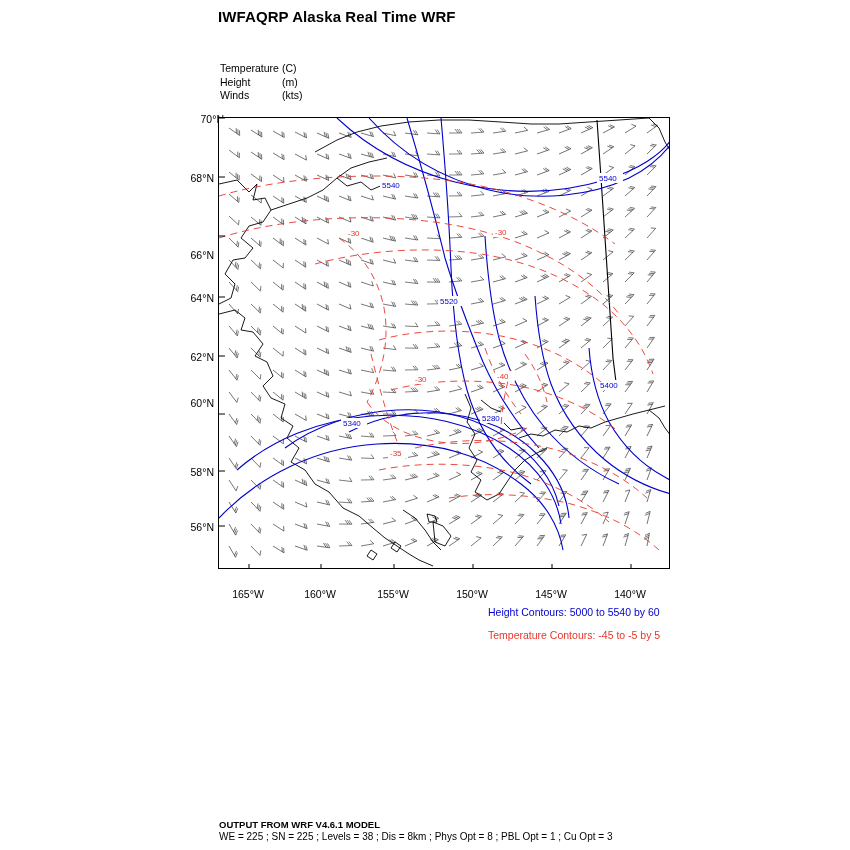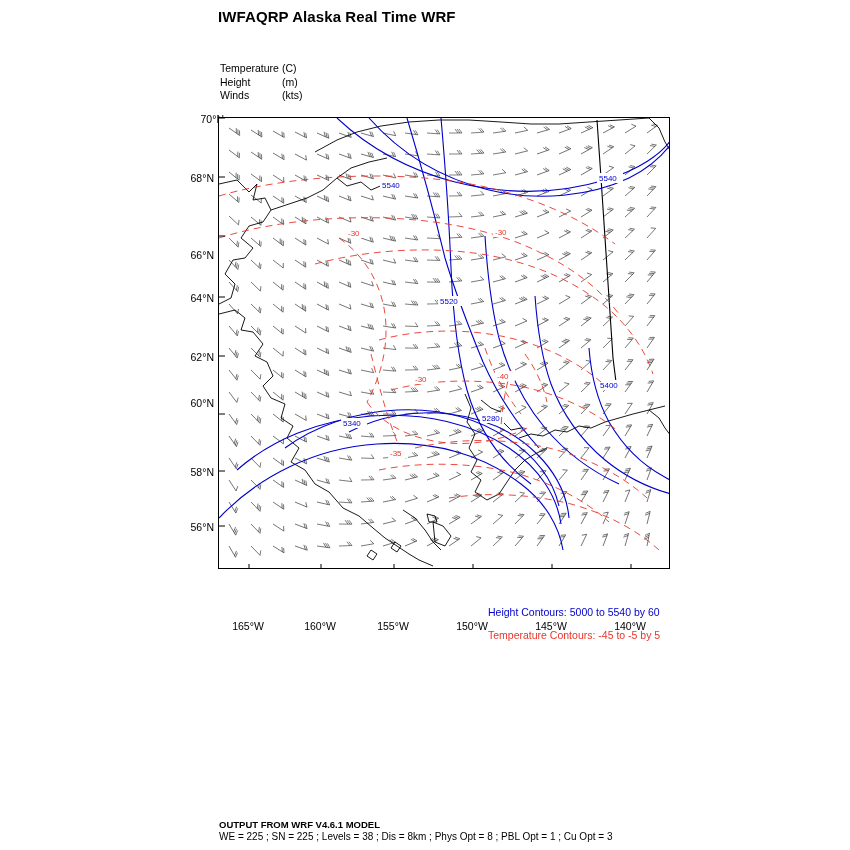--- a/index.html
+++ b/index.html
@@ -74,21 +74,20 @@
     text-align: right;
     width: 44px;
     white-space: nowrap;
   }
   .xlab {
     position: absolute;
     font-size: 10.5px;
     text-align: center;
     width: 60px;
     white-space: nowrap;
-    margin-top: 32px;
   }
   
   .legend-height {
     position: absolute;
     left: 488px;
     top: 606px;
     font-size: 10.5px;
     color: #0000cc;
     white-space: nowrap;
   }

